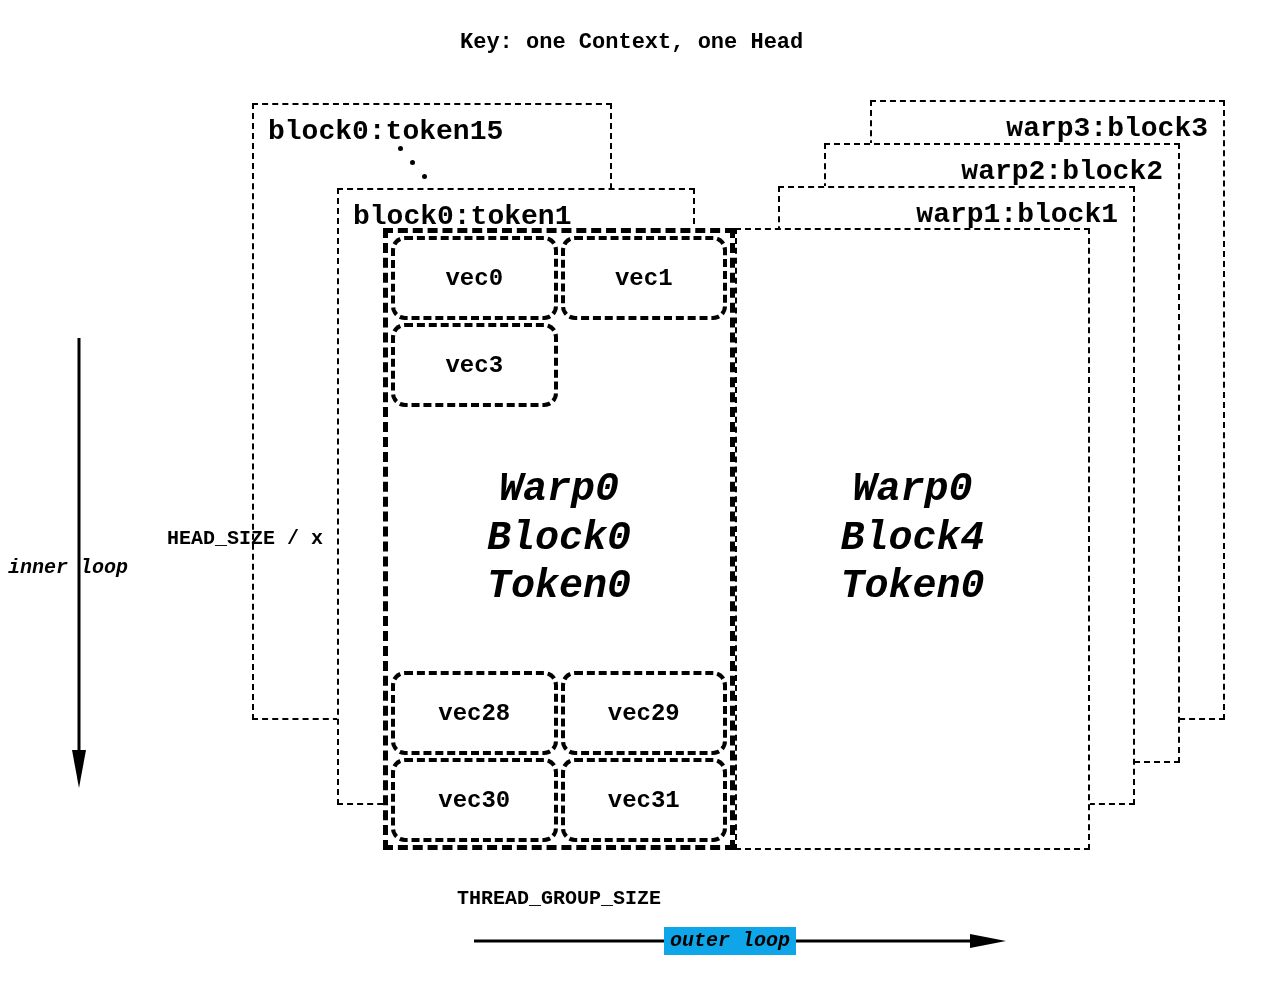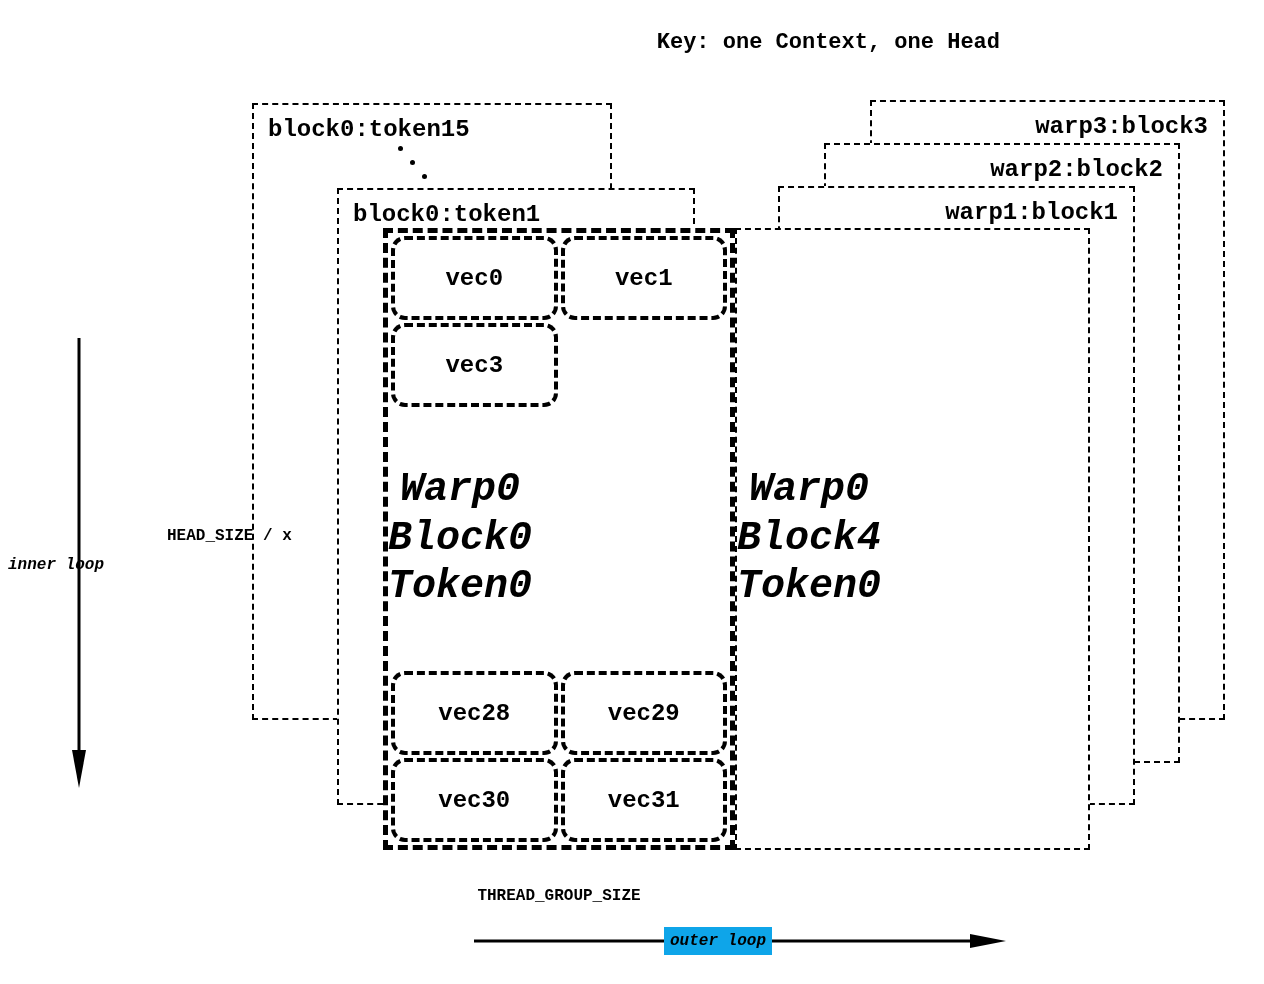--- a/index.html
+++ b/index.html
@@ -9,45 +9,46 @@
     width: 1264px;
     height: 984px;
     background: #ffffff;
     overflow: hidden;
     font-family: "Liberation Mono", "DejaVu Sans Mono", monospace;
     color: #000000;
   }
   .title {
     position: absolute;
     left: 460px; top: 30px; width: 540px;
-    text-align: right;
+    text-align: left;
     font-weight: bold;
     font-size: 22px;
     z-index: 8;
     white-space: nowrap;
   }
   .stack-box {
     position: absolute;
     background: #ffffff;
     border: 2px dashed #000000;
   }
   .stack-label {
     position: absolute;
     top: 11px;
     font-weight: bold;
-    font-size: 24px;
+    font-size: 28px;
     white-space: nowrap;
   }
   .stack-label.left { left: 14px; }
   .stack-label.right { right: 15px; }
   .main-box {
     position: absolute;
     background: #ffffff;
     display: flex;
     align-items: center;
+    justify-content: center;
   }
   .warp-text {
     text-align: center;
     font-weight: bold;
     font-style: italic;
     font-size: 40px;
     line-height: 1.22;
     white-space: nowrap;
   }
   .vec-grid {
@@ -66,21 +67,21 @@
     background: #ffffff;
     display: flex;
     align-items: center;
     justify-content: center;
     font-weight: bold;
     font-size: 24px;
   }
   .free-label {
     position: absolute;
     font-weight: bold;
-    font-size: 16px;
+    font-size: 20px;
     white-space: nowrap;
     z-index: 10;
   }
   .free-label.italic { font-style: italic; }
   .arrow-svg { position: absolute; z-index: 9; }
   .outer-loop-label {
     background: #0ea5e9;
     padding: 0 6px;
     line-height: 28px;
     z-index: 11;

